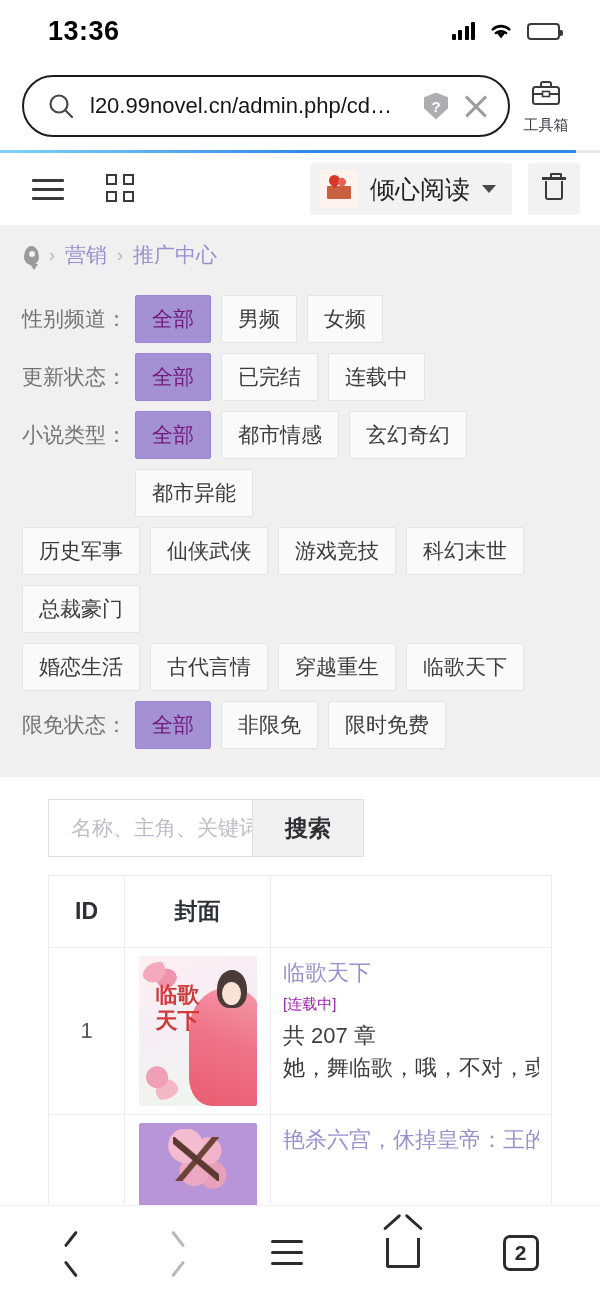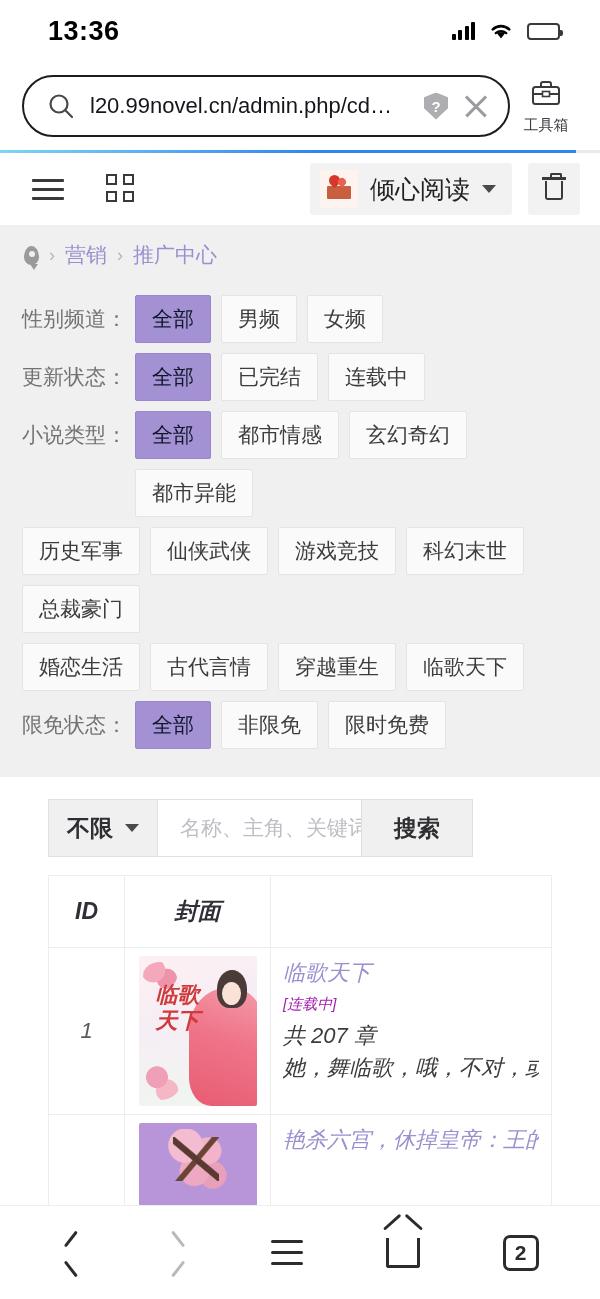--- a/index.html
+++ b/index.html
@@ -152,21 +152,21 @@
   .frow { display: flex; align-items: flex-start; padding: 0 22px; margin-bottom: 10px; flex-wrap: wrap; }
   .flabel {
     font-size: 21px; color: #737373; line-height: 48px; margin-right: 8px; white-space: nowrap;
   }
   .chips { display: flex; flex-wrap: wrap; gap: 10px; flex: 1; }
   .chip {
     height: 48px; min-width: 68px; padding: 0 16px; display: flex; align-items: center;
     justify-content: center; font-size: 21px; color: #3c3c3c; background: #fafafa;
     border: 1px solid #e4e4e4; border-radius: 2px; white-space: nowrap;
   }
-  .chip.active { background: #a391d4; color: #0f172a; border-color: #9a86d0; }
+  .chip.active { background: #a391d4; color: #701a75; border-color: #9a86d0; }
   .frow.nolabel { padding-left: 22px; }
 
   
   .card { margin: 0 20px; background: #fff; border-radius: 2px; }
   .tabs {
     display: flex; align-items: center; border-bottom: 1px solid #ececec; height: 72px;
     padding: 0 12px;
   }
   .tab {
     font-size: 23px; color: #5a5a66; padding: 0 18px; height: 72px;
@@ -205,21 +205,21 @@
   }
   .sbtn {
     background: #f0f0f0; border: 1px solid #e0e0e0; border-left: none;
     display: flex; align-items: center; padding: 0 32px; font-size: 23px;
     color: #2e2e33; font-weight: bold;
   }
 
   
   .tblwrap { padding: 0 28px; overflow: hidden; }
   .tbl { width: 100%; border-collapse: collapse; border: 1px solid #ededed; table-layout: fixed; }
-  .tbl th, .tbl td { border: 1px solid #ededed; font-style: italic; }
+  .tbl th, .tbl td { border: 1px solid #ededed; }
   .tbl th {
     height: 72px; font-size: 23px; color: #2f2f38; font-weight: bold; text-align: center;
     background: #fff;
   }
   .col-id { width: 76px; }
   .col-cover { width: 146px; }
   .tbl td.c-id { text-align: center; font-size: 22px; color: #5a5a5a; }
   .tbl td.c-cover { padding: 8px; text-align: center; vertical-align: middle; }
   .tbl td.c-info { padding: 10px 12px; vertical-align: top; }
 
@@ -458,24 +458,20 @@
       </span>
     </div>
 
   </div>
 
   <div class="card">
 
 
     <div class="searchrow">
       <div class="sgroup">
-        <div class="sselect">
-          <span>不限</span>
-          <span class="caret-down"></span>
-        </div>
         <div class="sinput">
           <span>名称、主角、关键词</span>
         </div>
         <div class="sbtn">搜索</div>
       </div>
     </div>
 
     <div class="tblwrap">
       <table class="tbl">
         <thead>

